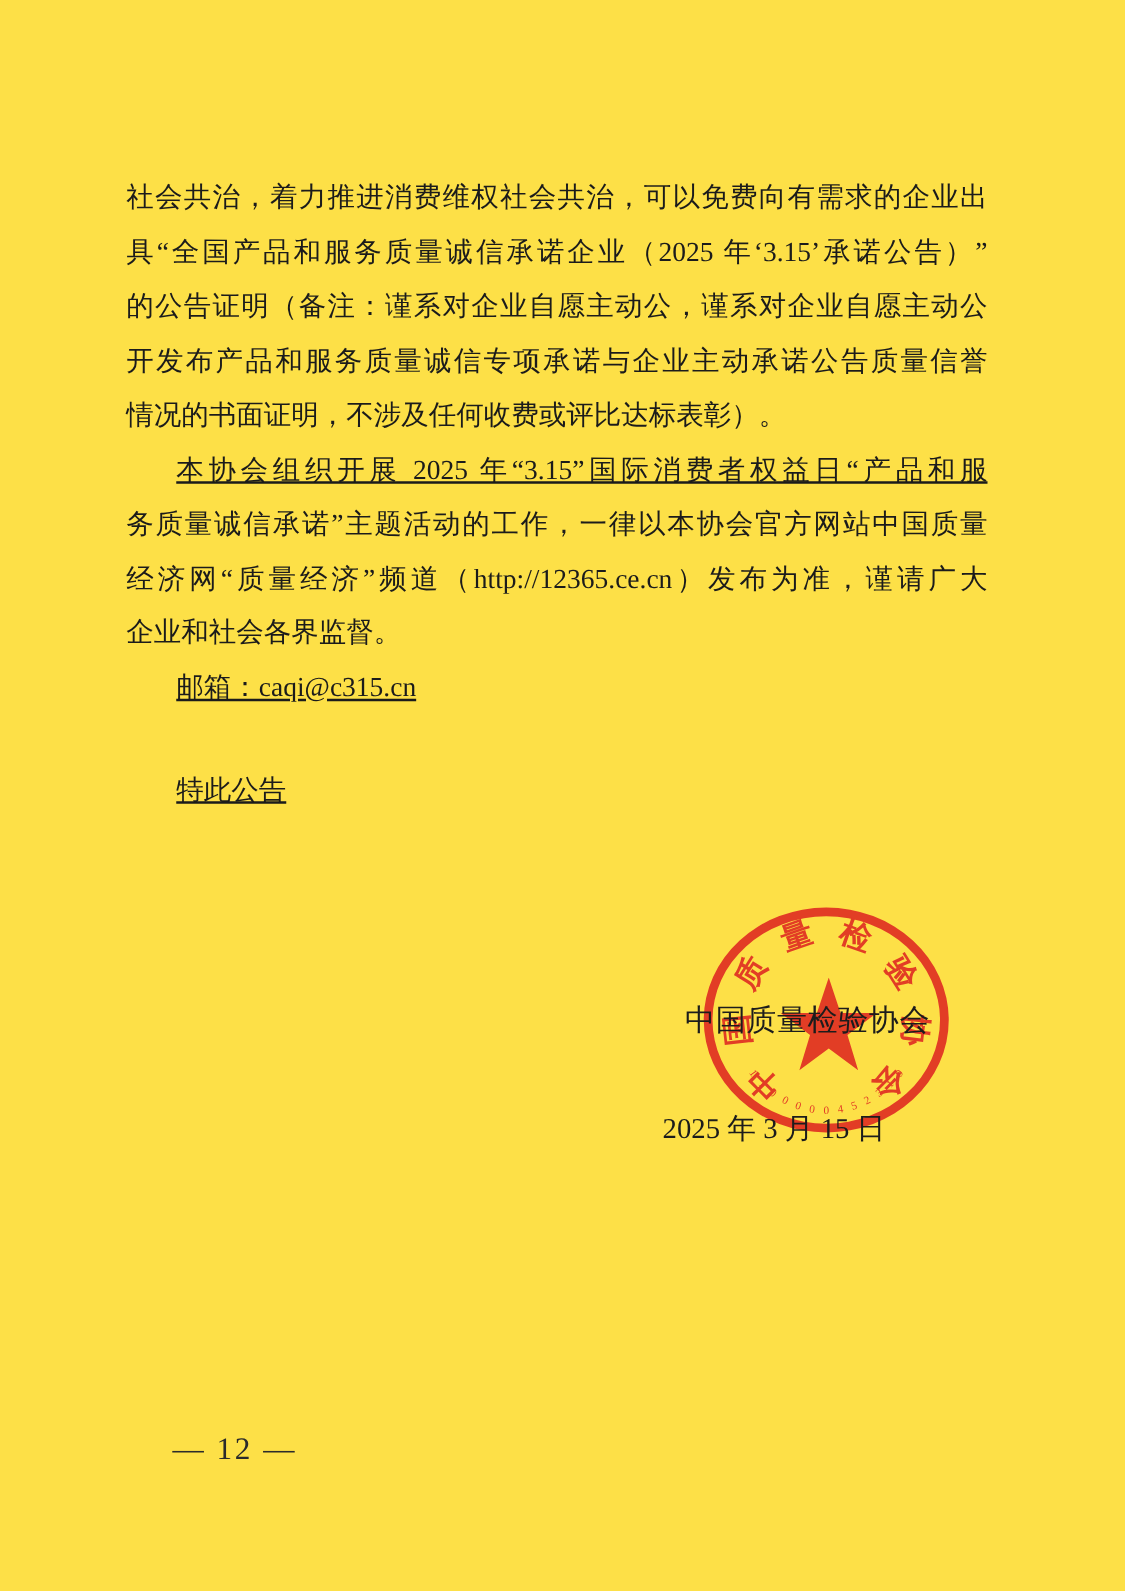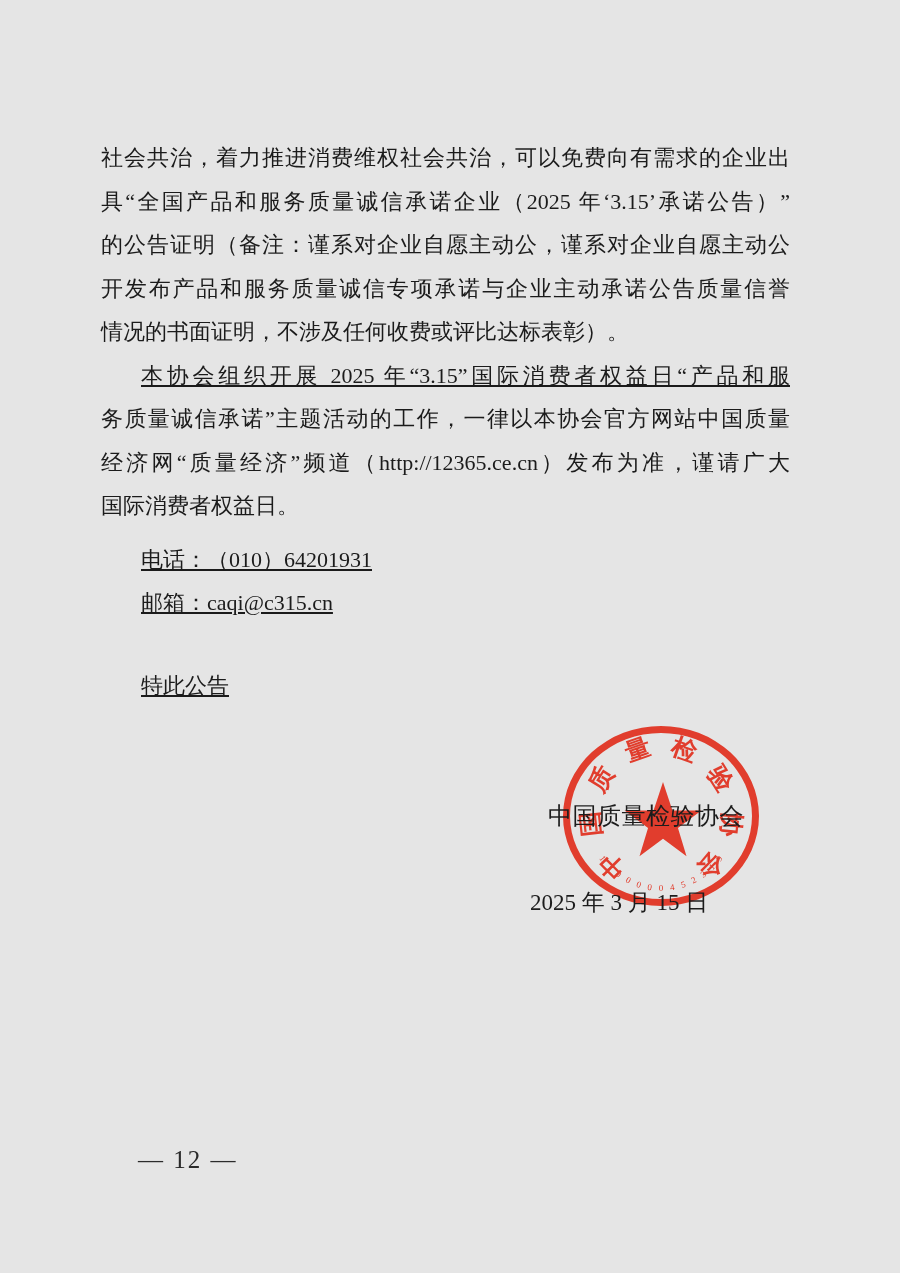--- a/index.html
+++ b/index.html
@@ -1,20 +1,20 @@
 <!DOCTYPE html>
 <html><head>
 <meta charset="utf-8">
 <style>
   html,body{margin:0;padding:0;background:#888;}
   .page{
     position:relative;
     width:900px;height:1273px;
     margin:0 auto;
-    background:#e5e5e5;
+    background:#fde047;
     overflow:hidden;
     font-family:"Liberation Serif","DejaVu Serif",serif;
     color:#1b1b1b;
   }
   
   .body-text{
     position:absolute;
     left:101px;top:136px;width:689px;
     font-size:22px;line-height:43.5px;
     color:#1b1b1b;
@@ -101,22 +101,21 @@
 
   <div class="body-text">
     <div class="line fill">社会共治，着力推进消费维权社会共治，可以免费向有需求的企业出</div>
     <div class="line fill">具“全国产品和服务质量诚信承诺企业（2025 年‘3.15’承诺公告）”</div>
     <div class="line fill">的公告证明（备注：谨系对企业自愿主动公，谨系对企业自愿主动公</div>
     <div class="line fill">开发布产品和服务质量诚信专项承诺与企业主动承诺公告质量信誉</div>
     <div class="line">情况的书面证明，不涉及任何收费或评比达标表彰）。</div>
     <div class="line fill indent">本协会组织开展 2025 年“3.15”国际消费者权益日“产品和服</div>
     <div class="line fill">务质量诚信承诺”主题活动的工作，一律以本协会官方网站中国质量</div>
     <div class="line fill">经济网“质量经济”频道（http://12365.ce.cn）发布为准，谨请广大</div>
-    <div class="line">国际消费者权益日。</div>
-    <div class="line indent gap-small">电话：（010）64201931</div>
+    <div class="line">企业和社会各界监督。</div>
     <div class="line indent">邮箱：caqi@c315.cn</div>
     <div class="line indent gap-large">特此公告</div>
   </div>
 
   <div class="seal">
     <div class="seal-ring"></div>
     <div class="seal-star"></div>
     <span class="seal-char c0">中</span>
     <span class="seal-char c1">国</span>
     <span class="seal-char c2">质</span>

